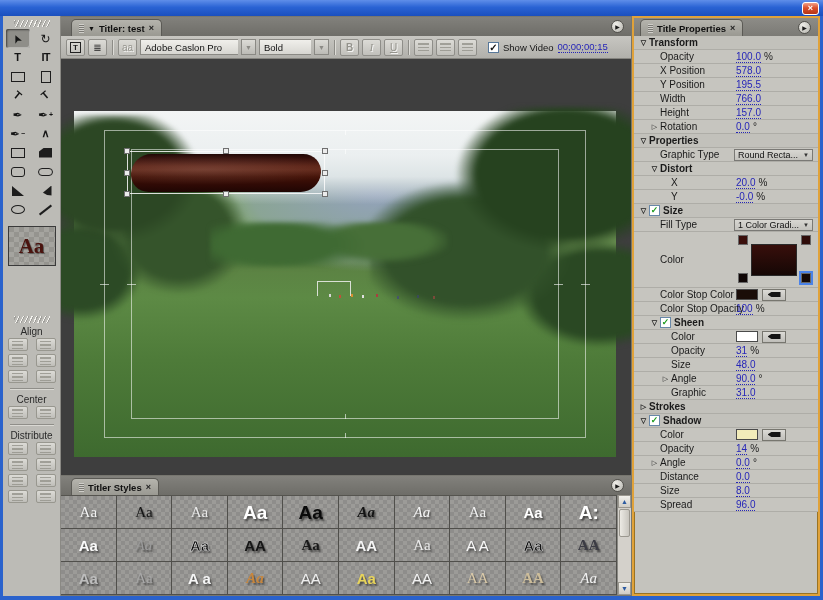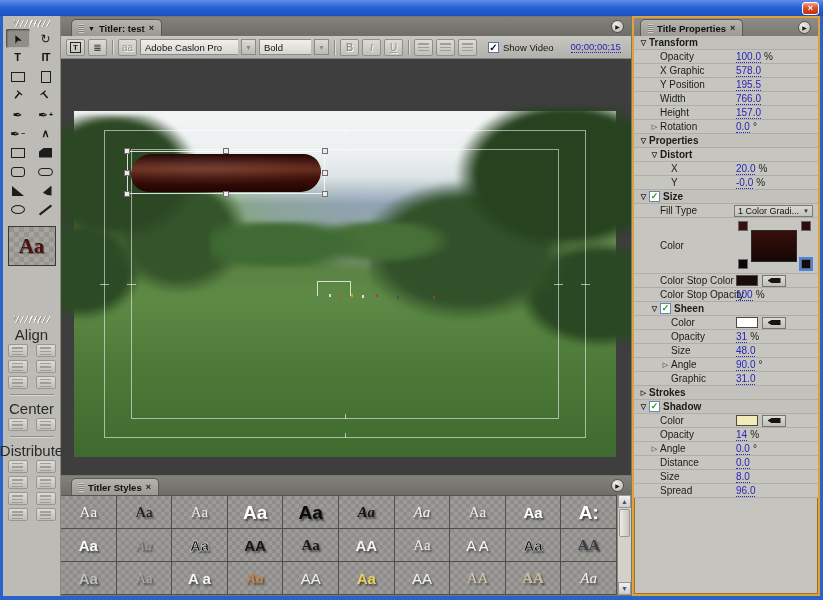--- a/index.html
+++ b/index.html
@@ -45,21 +45,21 @@
   .tool-line-tool .tool-shape { width:15px; height:2px; background:#1d1d1d; transform:rotate(-38deg); }
 
   .checker { background-color:#95948f;
     background-image:linear-gradient(45deg,#a5a49f 25%,transparent 25%,transparent 75%,#a5a49f 75%),
                      linear-gradient(45deg,#a5a49f 25%,transparent 25%,transparent 75%,#a5a49f 75%);
     background-size:10px 10px; background-position:0 0,5px 5px; }
   .preview-box { width:48px; height:40px; margin:7px 0 4px; border:1px solid #3a3a3a; display:flex; align-items:center; justify-content:center; }
   .preview-text { font-family:"Liberation Serif", serif; font-size:21px; font-weight:bold; color:#4a130e; text-shadow:1px 1px 1px rgba(0,0,0,.45); }
 
   .panel-gap { height:42px; }
-  .section-label { font-size:15px; color:#2a2a2a; margin:2px 0 1px; }
+  .section-label { font-size:10px; color:#2a2a2a; margin:2px 0 1px; }
   .btn-grid { display:grid; gap:3px 8px; }
   .grid-2x3 { grid-template-columns:20px 20px; }
   .grid-2x4 { grid-template-columns:20px 20px; }
   .mini-btn { width:20px; height:13px; border:1px solid #98978f; border-radius:2px;
     background:linear-gradient(#dcdbd6,#bfbeb9); display:flex; align-items:center; justify-content:center; }
   .bars { width:11px; height:8px;
     background:repeating-linear-gradient(#97968e 0 1.5px, transparent 1.5px 3.5px); opacity:.85; }
   .divider { width:44px; height:1px; background:#8f8e89; box-shadow:0 1px 0 #d9d8d3; margin:5px 0 3px; }
 
   
@@ -86,21 +86,21 @@
   .tb-sep { width:1px; height:15px; background:#8d8c87; box-shadow:1px 0 0 #dddcd7; margin:0 2px; }
   .dd-field { height:16px; border:1px solid #8a8984; border-right:none; background:linear-gradient(#f0efeb,#d7d6d1);
     display:flex; align-items:center; padding:0 4px; font-size:9.5px; color:#111; }
   .dd-chevron { width:15px; height:16px; border:1px solid #8a8984; background:linear-gradient(#dcdbd6,#bcbbb6);
     display:flex; align-items:center; justify-content:center; font-size:7px; color:#8b8a85; }
   .font-family-field { width:98px; }
   .font-style-field { width:52px; }
   .show-video { display:flex; align-items:center; gap:4px; margin-left:8px; font-size:9.5px; color:#151515; }
   .checkbox { width:11px; height:11px; background:#fff; border:1px solid #58789a; font-size:10px; line-height:9px;
     color:#101010; text-align:center; font-weight:bold; flex:none; }
-  .timecode { color:#2626b8; border-bottom:1px dotted #2626b8;margin-left:13px; }
+  .timecode { color:#2626b8; border-bottom:1px dotted #2626b8; }
 
   .canvas { flex:1; position:relative; background:#3e3e3e; overflow:hidden; }
   .video { position:absolute; left:13px; top:52px; width:542px; height:346px; background-color:#7fa862;
     background-image:
       linear-gradient(180deg,#f3f5f5 0%,#ebeff0 13%,#dde4e6 19%,rgba(221,228,230,0) 27%),
       radial-gradient(42% 30% at 56% 24%, rgba(148,162,192,.95) 0%, rgba(148,162,192,.55) 55%, rgba(148,162,192,0) 75%),
       radial-gradient(30% 22% at 80% 23%, rgba(160,172,198,.8), rgba(160,172,198,0) 70%),
       linear-gradient(180deg, rgba(0,0,0,0) 34%, rgba(88,126,64,.9) 45%, #5d8a45 54%, #4e7b39 72%, #3e6a2f 100%); }
   .trees-left { position:absolute; left:-22px; top:4px; width:205px; height:215px; filter:blur(2px);
     background:radial-gradient(60% 45% at 30% 28%,#2c4724 0 55%,transparent 70%),
@@ -549,21 +549,21 @@
             <span class="tri"></span>
             <span class="plabel">Opacity</span>
             <span class="pval">
               <span class="hot">100.0</span>
               <span class="unit">%</span>
             </span>
           </div>
           <div class="prow kind-value">
             <span class="ind" style="width: 15px;"></span>
             <span class="tri"></span>
-            <span class="plabel">X Graphic</span>
+            <span class="plabel">X Position</span>
             <span class="pval">
               <span class="hot">578.0</span>
             </span>
           </div>
           <div class="prow kind-value">
             <span class="ind" style="width: 15px;"></span>
             <span class="tri"></span>
             <span class="plabel">Y Position</span>
             <span class="pval">
               <span class="hot">195.5</span>
@@ -591,20 +591,29 @@
             <span class="plabel">Rotation</span>
             <span class="pval">
               <span class="hot">0.0</span>
               <span class="unit">°</span>
             </span>
           </div>
           <div class="prow kind-header">
             <span class="ind" style="width: 4px;"></span>
             <span class="tri">▽</span>
             <span class="plabel">Properties</span>
+          </div>
+          <div class="prow kind-dropdown">
+            <span class="ind" style="width: 15px;"></span>
+            <span class="tri"></span>
+            <span class="plabel">Graphic Type</span>
+            <div class="pdd">
+              <span>Round Recta...</span>
+              <span class="arr">▼</span>
+            </div>
           </div>
           <div class="prow kind-subheader">
             <span class="ind" style="width: 15px;"></span>
             <span class="tri">▽</span>
             <span class="plabel">Distort</span>
           </div>
           <div class="prow kind-value">
             <span class="ind" style="width: 26px;"></span>
             <span class="tri"></span>
             <span class="plabel">X</span>

